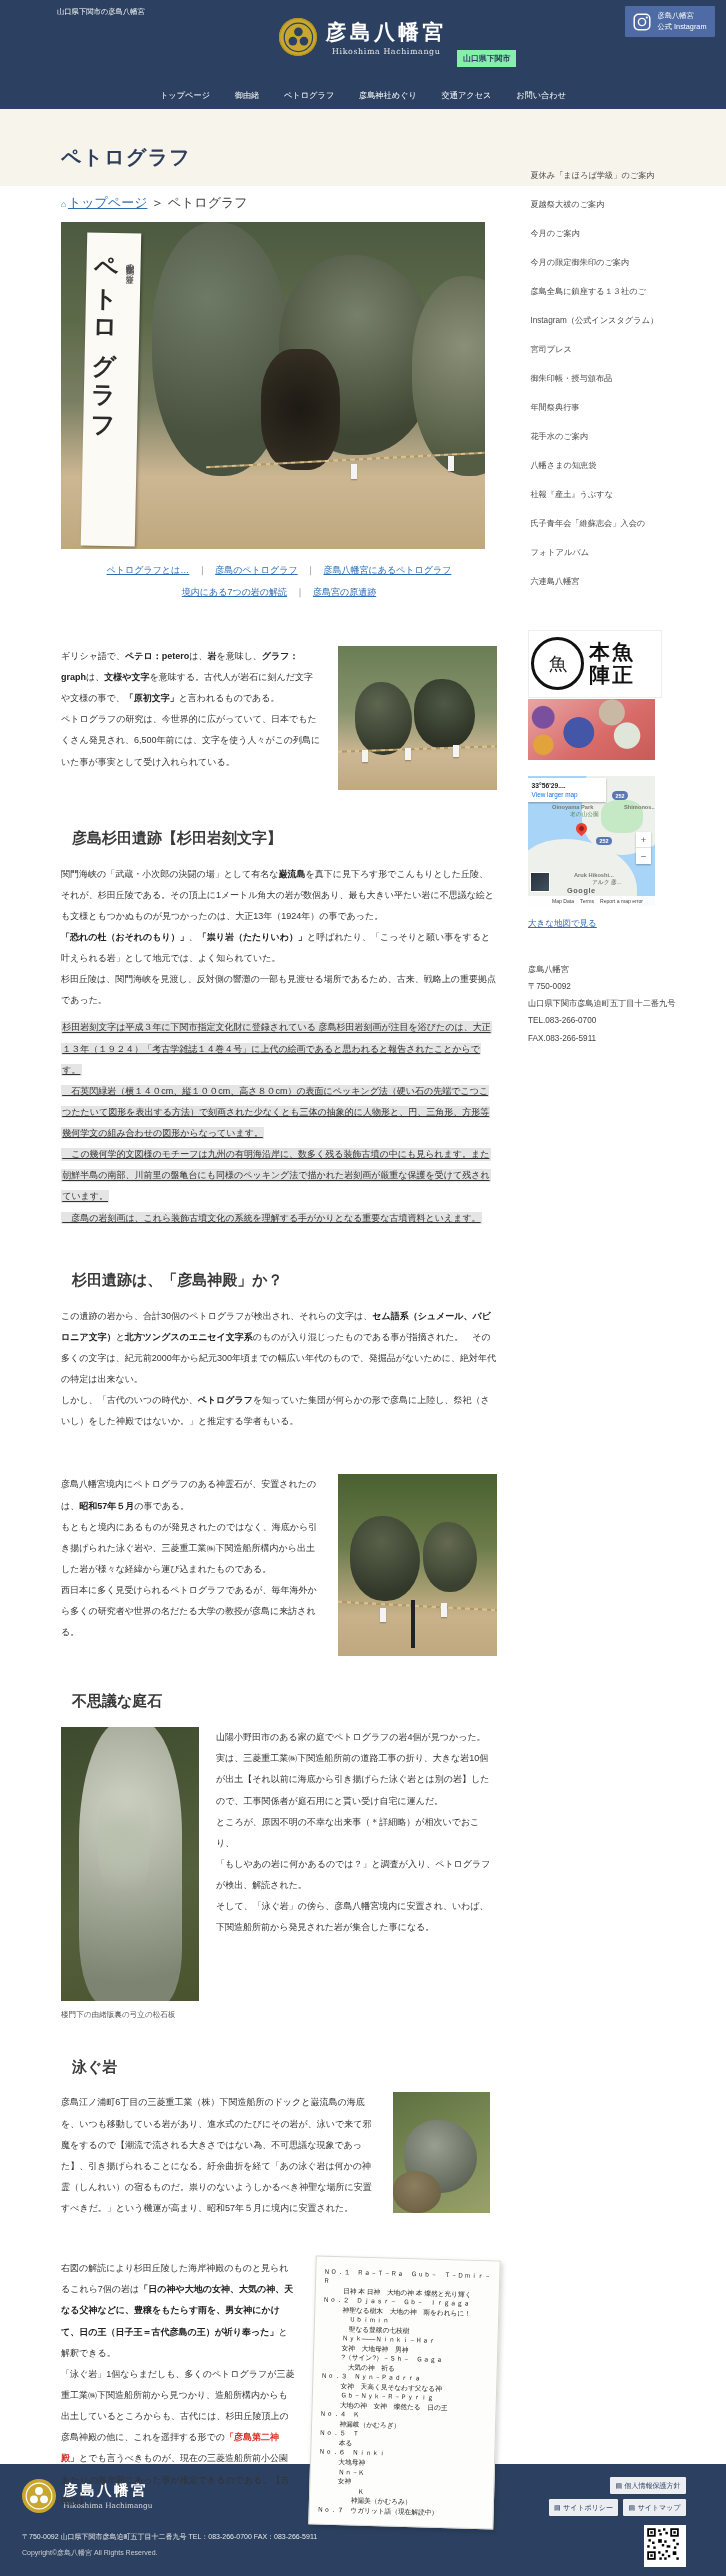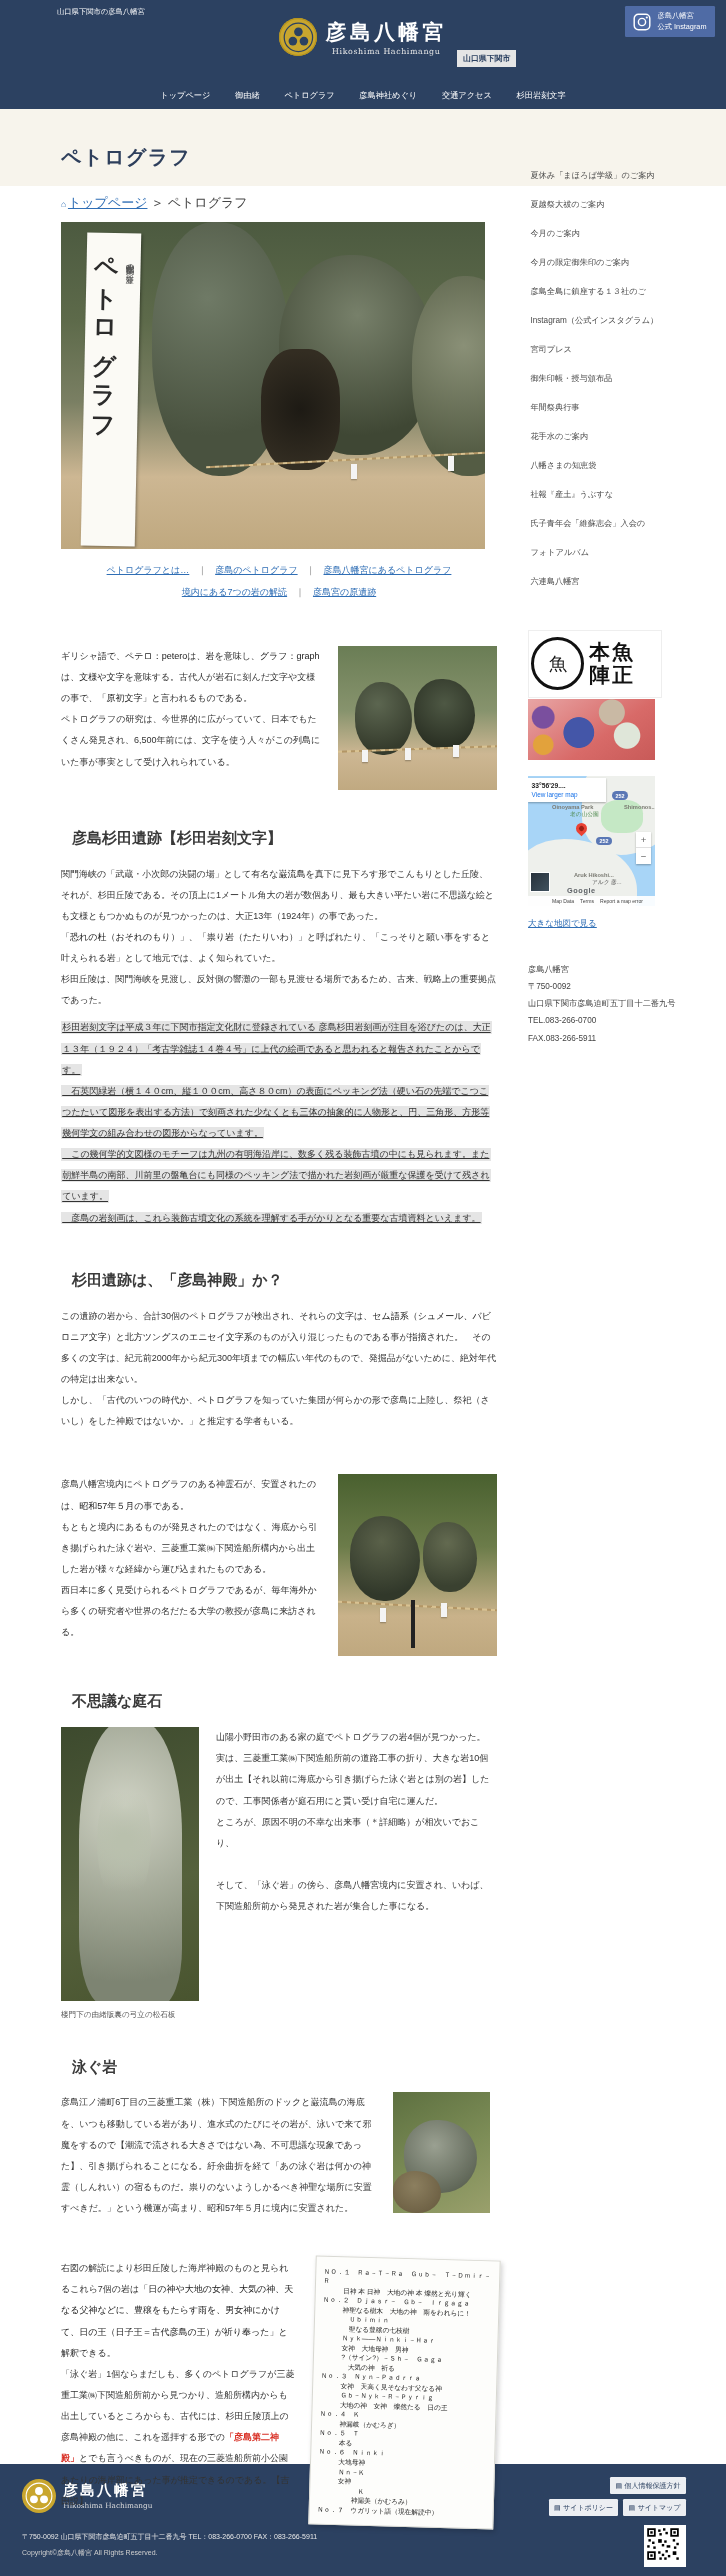--- a/index.html
+++ b/index.html
@@ -7,21 +7,21 @@
   a{color:#2f6eb5;}
   
   #header{position:relative;height:109px;background:#2c4161;overflow:hidden;}
   .tagline{position:absolute;left:57px;top:7.3px;color:#fff;font-size:7.3px;}
   .brand{position:absolute;left:0;right:0;top:18px;text-align:center;}
   .brandrow{display:inline-flex;align-items:center;gap:8.5px;}
   .crest{width:38px;height:38px;border-radius:50%;background:#c9a62e;position:relative;box-shadow:0 0 0 1.2px #b6941f inset;}
   .crest svg{position:absolute;inset:3.6px;}
   .brandtitle{color:#fff;font-size:20.6px;letter-spacing:3.6px;font-weight:bold;}
   .brandsub{color:#e8e8e8;font-size:7.9px;margin-top:1.2px;letter-spacing:0.6px;}
-  .locbadge{position:absolute;left:457px;top:50px;background:#e5e5e5;color:#2c4161;font-size:7.9px;font-weight:bold;padding:3px 6px;}
+  .locbadge{position:absolute;left:457px;top:50px;background:#86efac;color:#2c4161;font-size:7.9px;font-weight:bold;padding:3px 6px;}
   .igbox{position:absolute;right:11px;top:6px;background:#4f6ba5;color:#fff;display:flex;gap:6px;align-items:center;padding:4.8px 8.5px;border-radius:1.2px;cursor:pointer;}
   .igtext{font-size:7.3px;line-height:1.5;}
   #nav{position:absolute;left:0;right:0;bottom:8.5px;text-align:center;}
   .navitem{display:inline-block;color:#fff;font-size:8.2px;margin:0 11px;cursor:pointer;}
   
   #content{position:relative;height:2355px;background:#fff;}
   #titleband{position:absolute;top:0;left:0;right:0;height:77px;background:#f7f4ec;}
   #main{position:absolute;left:61px;top:0;width:436px;z-index:2;}
   #side{position:absolute;left:528px;top:52px;width:186px;z-index:2;}
   .pagetitle{margin:0;padding-top:35px;font-size:20px;color:#2e3f5c;font-weight:600;letter-spacing:1.2px;}
@@ -44,21 +44,21 @@
   .hero .r3{left:351px;top:54px;width:115px;height:200px;background:radial-gradient(circle at 45% 35%,#8a9077,#545c44 75%);}
   .hero .gap{left:200px;top:127px;width:79px;height:121px;background:radial-gradient(circle,#1d1a14,#332d22 80%);border-radius:40%;}
   
   .toc{margin-top:15.7px;text-align:center;font-size:9px;}
   .toc a{cursor:pointer;text-decoration:underline;color:#2f6eb5;}
   .toc .sep{color:#777;margin:0 6px;text-decoration:none;}
   .toc2{margin-top:8.5px;}
   
   .row{display:flex;gap:17px;align-items:flex-start;}
   p.body, .body{font-size:9px;line-height:2.35;color:#333;margin:0 0 6px 0;}
-  b{font-weight:normal;color:#222;}
+  b{font-weight:bold;color:#222;}
   .h2{font-size:15px;color:#3a3a3a;font-weight:600;margin:0 0 15.7px 11px;}
   .hl{background:#e5e5e5;text-decoration:underline;padding:1.2px 1.2px;-webkit-box-decoration-break:clone;box-decoration-break:clone;}
   .red{color:#d93025;font-weight:bold;}
   .caption{font-size:7.6px;color:#555;margin-top:8.5px;}
   
   .paper{width:175px;min-height:237px;background:#fdfdfb;border:0.6px solid #d8d8d2;box-shadow:1.8px 2.4px 4.8px rgba(0,0,0,.18);transform:rotate(1.6deg);padding:9.7px 7.3px;font-size:6.7px;line-height:1.42;color:#1c1c1c;}
   .paper div{white-space:pre-wrap;}
   
   .sideitem{font-size:8.2px;color:#4a4a4a;padding:9px 2.4px;cursor:pointer;white-space:nowrap;overflow:hidden;}
   .ad{width:127px;height:61px;margin-top:34px;background:#fff;border:0.6px solid #eee;display:flex;align-items:center;gap:4.8px;padding:2.4px;}
@@ -138,21 +138,21 @@
       <div>彦島八幡宮</div>
       <div>公式 Instagram</div>
     </div>
   </div>
   <div id="nav">
     <span class="navitem">トップページ</span>
     <span class="navitem">御由緒</span>
     <span class="navitem">ペトログラフ</span>
     <span class="navitem">彦島神社めぐり</span>
     <span class="navitem">交通アクセス</span>
-    <span class="navitem">杉田岩刻文字</span>
+    <span class="navitem">お問い合わせ</span>
   </div>
 </div>
 
 <div id="content">
   <div id="titleband"></div>
 
   <div id="main">
     <h1 class="pagetitle">ペトログラフ</h1>
 
     <div class="breadcrumb">
@@ -245,21 +245,21 @@
         <div class="photo" style="width:138px;height:274px;background:linear-gradient(160deg,#3d4a2e,#55613c 60%,#49542f)">
           <div style="position:absolute;left:18px;top:-6px;width:103px;height:284px;border-radius:42% 40% 20% 24%;background:radial-gradient(circle at 45% 30%,#cfd2c4,#9aa08e 55%,#7d8472 85%)"></div>
           <div style="position:absolute;left:36px;top:48px;width:54px;height:133px;border-radius:50%;background:radial-gradient(circle,#b9c0ad 10%,transparent 70%)"></div>
         </div>
         <div class="caption">楼門下の由緒版裏の弓立の松石板</div>
       </div>
       <div style="flex:1" class="body">
         <span>山陽小野田市のある家の庭でペトログラフの岩4個が見つかった。</span><br>
         <span>実は、三菱重工業㈱下関造船所前の道路工事の折り、大きな岩10個が出土【それ以前に海底から引き揚げらた泳ぐ岩とは別の岩】したので、工事関係者が庭石用にと貰い受け自宅に運んだ。</span><br>
         <span>ところが、原因不明の不幸な出来事（＊詳細略）が相次いでおこり、</span><br>
-        <br>
+        <span>「もしやあの岩に何かあるのでは？」と調査が入り、ペトログラフが検出、解読された。</span><br>
         <span>そして、「泳ぐ岩」の傍ら、彦島八幡宮境内に安置され、いわば、下関造船所前から発見された岩が集合した事になる。</span>
       </div>
     </div>
 
     <h2 class="h2" style="margin-top:38px">泳ぐ岩</h2>
     <div class="row">
       <div style="width:315px" class="body">彦島江ノ浦町6丁目の三菱重工業（株）下関造船所のドックと巌流島の海底を、いつも移動している岩があり、進水式のたびにその岩が、泳いで来て邪魔をするので【潮流で流される大きさではない為、不可思議な現象であった】、引き揚げられることになる。紆余曲折を経て「あの泳ぐ岩は何かの神霊（しんれい）の宿るものだ。祟りのないようしかるべき神聖な場所に安置すべきだ。」という機運が高まり、昭和57年５月に境内に安置された。</div>
       <div class="photo" style="width:97px;height:121px;background:linear-gradient(150deg,#5d7040,#7d8d57 55%,#9aa06c)">
         <div class="rock" style="left:11px;top:28px;width:73px;height:73px;background:radial-gradient(circle at 42% 35%,#9aa091,#5c6354 80%)"></div>
         <div class="rock" style="left:0px;top:79px;width:48px;height:42px;background:radial-gradient(circle at 45% 35%,#8c7f5f,#6c5f43 80%)"></div>

